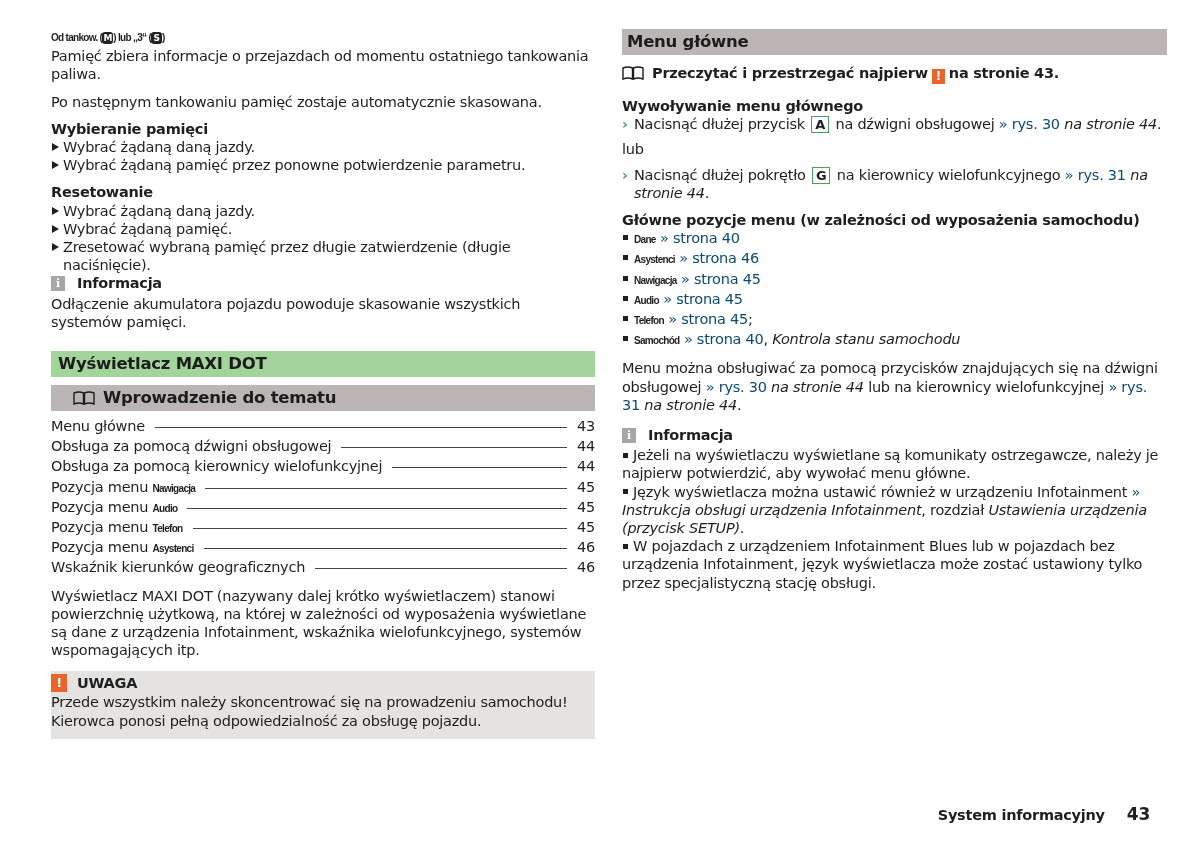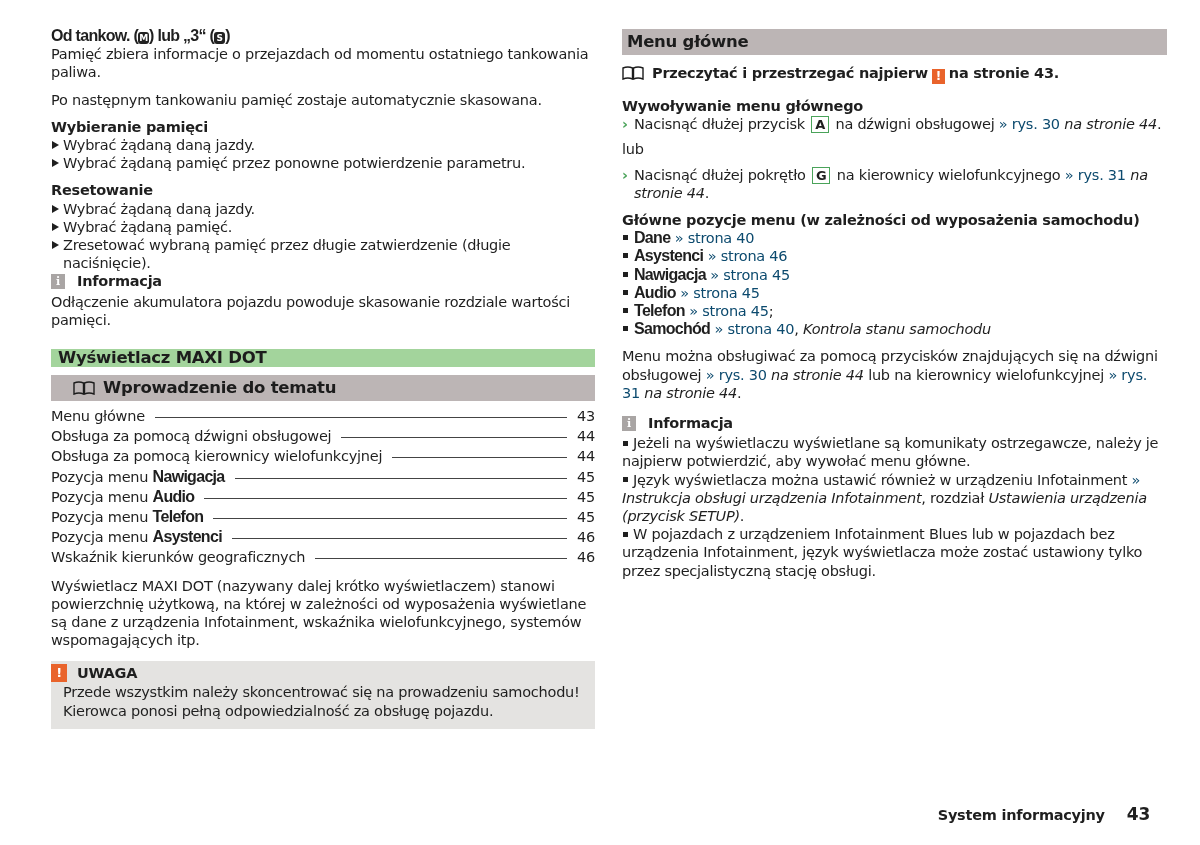--- a/index.html
+++ b/index.html
@@ -10,54 +10,54 @@
     letter-spacing: -0.25px;
   }
   .col { position: absolute; top: 0; }
   .col-left { left: 51px; width: 544px; }
   .col-right { left: 622px; width: 545px; }
 
   .p { margin: 0; }
   .gap-s { margin-top: 9px; }
   .gap-m { margin-top: 13px; }
   .bold { font-weight: bold; }
-  .narrow-inline { font-family: "Liberation Sans", sans-serif; font-weight: bold; letter-spacing: -0.7px; font-size: 16px; }
+  .narrow-inline { font-family: "Liberation Sans", sans-serif; font-weight: bold; letter-spacing: -0.7px; font-size: 10px; }
   .green { color: #0c4a6e; }
   .it { font-style: italic; }
 
   .tri-item { padding-left: 12px; position: relative; margin: 0; }
   .tri-item::before { content: ""; position: absolute; left: 1px; top: 5px; border-left: 7px solid #1f1f1f; border-top: 4px solid transparent; border-bottom: 4px solid transparent; }
 
   .sq-item { padding-left: 12px; position: relative; margin: 0; }
   .sq-item::before { content: ""; position: absolute; left: 1px; top: 6px; width: 5px; height: 5px; background: #1f1f1f; }
 
   .sq-inline { display: inline-block; width: 5px; height: 5px; background: #1f1f1f; margin: 0 5px 2px 1px; vertical-align: middle; }
 
   .arrow-item { padding-left: 12px; position: relative; margin: 0; }
   .arrow-item .chev { position: absolute; left: 0; top: 0; color: #4aa35a; font-weight: bold; }
 
   .info-head { display: flex; align-items: center; margin: 0; font-weight: bold; }
   .info-icon { width: 14px; height: 15px; background: #a9a5a4; color: #fff; font-weight: bold; font-size: 11px; line-height: 15px; text-align: center; margin-right: 12px; font-family: "DejaVu Serif", serif; }
 
-  .bar-green { background: #a3d49c; height: 18px; display: flex; align-items: center; padding-left: 7px; font-weight: bold; font-size: 16.5px; color: #1c1c1c; }
+  .bar-green { background: #a3d49c; height: 26px; display: flex; align-items: center; padding-left: 7px; font-weight: bold; font-size: 16.5px; color: #1c1c1c; }
   .bar-grey { background: #bcb5b5; height: 26px; display: flex; align-items: center; padding-left: 22px; font-weight: bold; font-size: 16.5px; color: #1c1c1c; }
 
   .book-icon { display: inline-block; width: 22px; height: 14px; margin-right: 8px; position: relative; }
   .book-icon svg { width: 22px; height: 14px; display: block; }
 
   .toc { margin-top: 6px; }
   .toc-row { display: flex; align-items: baseline; height: 20.2px; }
   .toc-label { white-space: nowrap; }
   .toc-line { flex: 1; border-bottom: 1px solid #444; margin: 0 10px; position: relative; top: -3px; }
   .toc-page { width: 18px; text-align: right; }
 
   .warn-box { background: #e4e3e1; margin-top: 12px; padding: 2px 10px 9px 0; }
   .warn-head { display: flex; align-items: center; font-weight: bold; height: 20px; }
   .warn-icon { width: 16px; height: 18px; background: #e9632b; color: #fff; font-weight: bold; text-align: center; line-height: 18px; font-size: 13px; margin-right: 10px; }
-  .warn-body { padding-left: 12px; }
+  .warn-body { }
 
   .inline-warn { display: inline-block; width: 13px; height: 15px; background: #e9632b; color: #fff; font-weight: bold; text-align: center; line-height: 15px; font-size: 12px; vertical-align: -2px; margin: 0 4px; }
 
   .key-box { display: inline-block; border: 1.5px solid #4aa35a; padding: 0 3px; line-height: 15px; font-weight: bold; font-size: 13px; margin: 0 2px; color: #1f1f1f; }
 
   .icon-circle { display: inline-block; width: 11px; height: 12px; border-radius: 3px; background: #222; color: #fff; font-size: 9px; line-height: 12px; text-align: center; vertical-align: 0px; font-weight: bold; }
 
   .footer { position: absolute; top: 805px; right: 50px; display: flex; align-items: baseline; font-weight: bold; }
   .footer-title { font-size: 14.5px; margin-right: 22px; }
   .footer-page { font-size: 17px; }
@@ -80,21 +80,21 @@
 
   <p class="p gap-s" style="font-weight:600;">Resetowanie</p>
   <p class="tri-item">Wybrać żądaną daną jazdy.</p>
   <p class="tri-item">Wybrać żądaną pamięć.</p>
   <p class="tri-item">Zresetować wybraną pamięć przez długie zatwierdzenie (długie naciśnięcie).</p>
 
   <div class="info-head gap-m" style="font-weight:600;">
     <span class="info-icon">i</span>
     <span>Informacja</span>
   </div>
-  <p class="p" style="margin-top:2px;">Odłączenie akumulatora pojazdu powoduje skasowanie rozdziale wartości pamięci.</p>
+  <p class="p" style="margin-top:2px;">Odłączenie akumulatora pojazdu powoduje skasowanie wszystkich systemów pamięci.</p>
 
   <div class="bar-green" style="margin-top:20px;">
     <span>Wyświetlacz MAXI DOT</span>
   </div>
 
   <div class="bar-grey" style="margin-top:8px;">
     <span class="book-icon">
       <svg viewBox="0 0 22 14">
           <path d="M1 2 Q6 0 10.5 2 L10.5 13 Q6 11 1 13 Z M11.5 2 Q16 0 21 2 L21 13 Q16 11 11.5 13 Z" fill="none" stroke="#1c1c1c" stroke-width="1.4"></path>
         </svg>

